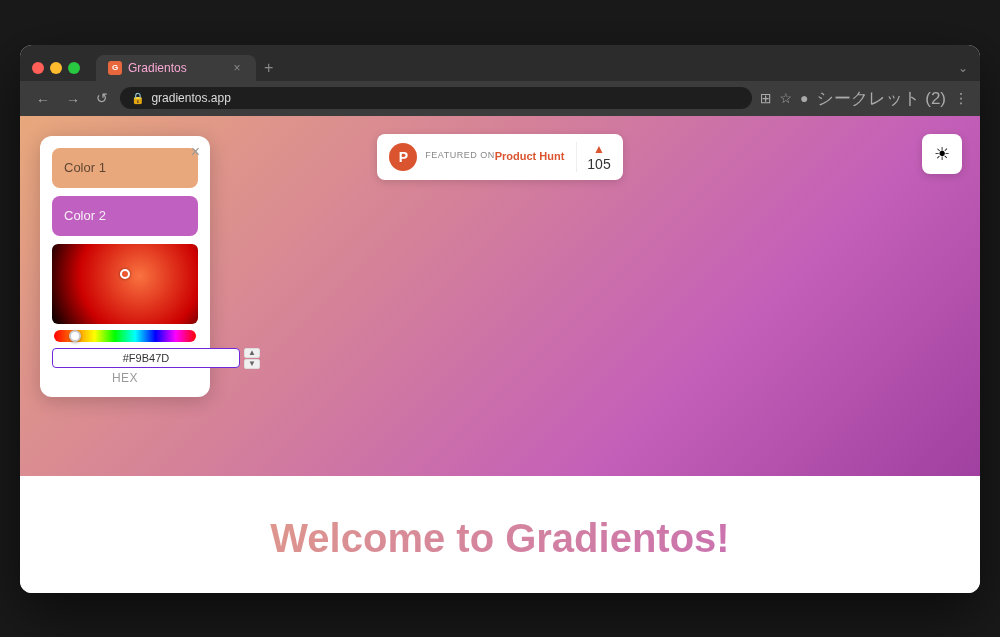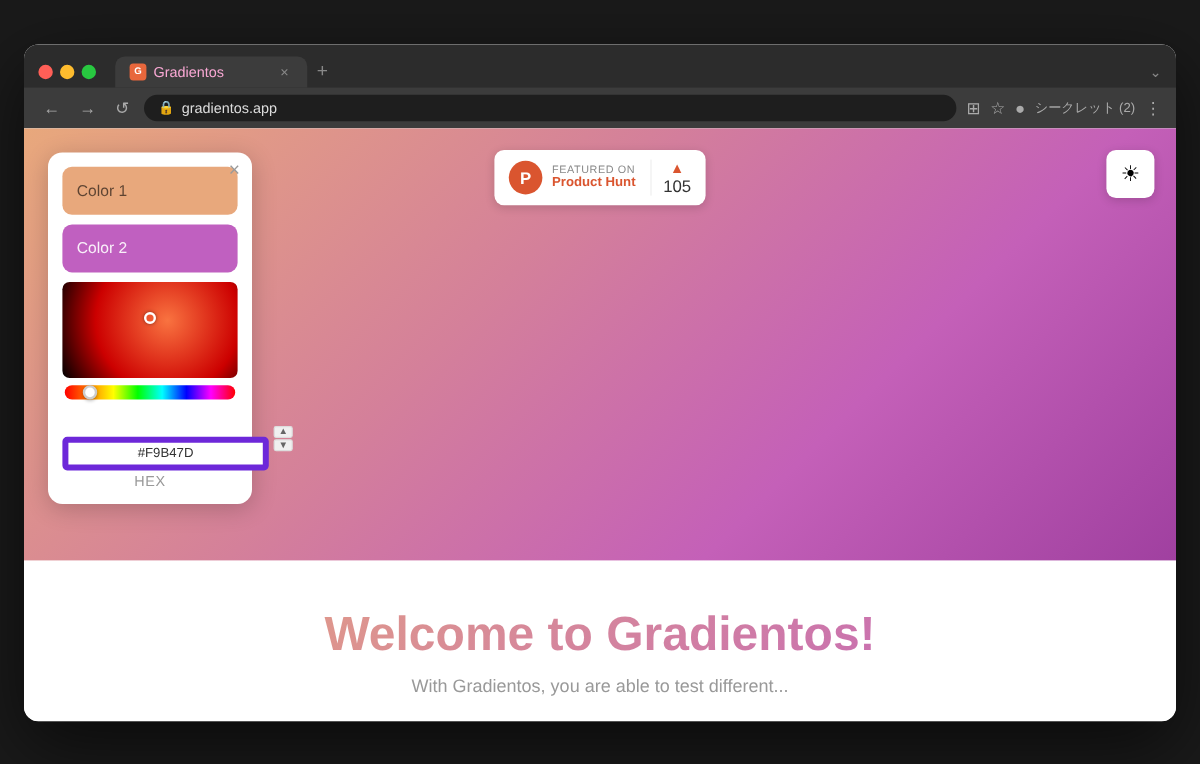--- a/index.html
+++ b/index.html
@@ -100,21 +100,21 @@
       background: white; border-radius: 8px;
       padding: 8px 12px;
       box-shadow: 0 2px 8px rgba(0,0,0,0.15);
       text-decoration: none;
     }
     .ph-icon {
       width: 28px; height: 28px; background: #da552f;
       border-radius: 50%; display: flex; align-items: center; justify-content: center;
       color: white; font-size: 14px; font-weight: bold;
     }
-    .ph-text { display: flex; flex-direction: column; }
+    .ph-text { display: flex; flex-direction: row; }
     .ph-featured { font-size: 9px; color: #888; text-transform: uppercase; letter-spacing: 0.5px; }
     .ph-name { font-size: 11px; font-weight: 700; color: #da552f; line-height: 1.1; }
     .ph-votes {
       display: flex; flex-direction: column; align-items: center;
       border-left: 1px solid #eee; padding-left: 10px; margin-left: 4px;
     }
     .ph-arrow { color: #da552f; font-size: 12px; }
     .ph-count { font-size: 14px; font-weight: 400; color: #333; }
 
     .theme-toggle {
@@ -180,24 +180,23 @@
       width: 12px; height: 12px; border-radius: 50%;
       background: white; border: 2px solid #ccc;
       transform: translate(-50%, -50%);
       box-shadow: 0 1px 3px rgba(0,0,0,0.3);
     }
 
     .hex-input-row {
       display: flex; align-items: center; gap: 4px; margin-bottom: 2px;
     }
     .hex-input {
-      flex: 1; border: 5px solid #6d28d9; border-radius: 4px;
-      padding: 3px 10px; font-size: 11px; color: #333;
+      flex: 1; border: 1px solid #6d28d9; border-radius: 4px;
+      padding: 3px 22px; font-size: 11px; color: #333;
       text-align: center;
-      margin-top: 25px;
     }
     .hex-spinner {
       display: flex; flex-direction: column; gap: 1px;
     }
     .hex-spinner-btn {
       width: 16px; height: 10px; background: #f0f0f0; border: 1px solid #ddd;
       border-radius: 2px; display: flex; align-items: center; justify-content: center;
       font-size: 8px; cursor: pointer; color: #666;
     }
     .hex-label {
@@ -249,21 +248,21 @@
       <button class="nav-btn">→</button>
       <button class="nav-btn">↺</button>
       <div class="address-bar">
         <span class="lock-icon">🔒</span>
         <span class="address-text">gradientos.app</span>
       </div>
       <div class="toolbar-actions">
         <button class="toolbar-icon-btn">⊞</button>
         <button class="toolbar-icon-btn">☆</button>
         <button class="toolbar-icon-btn">●</button>
-        <span style="color:#aaa;font-size:11px;">シークレット (2)</span>
+        <span style="color:#aaa;font-size:17px;">シークレット (2)</span>
         <button class="toolbar-icon-btn">⋮</button>
       </div>
     </div>
   </div>
 
   <div class="page-content">
 
     <div class="hero-section">
 
       <div class="product-hunt-badge">
@@ -310,17 +309,16 @@
             <div class="hex-spinner-btn">▼</div>
           </div>
         </div>
         <div class="hex-label">HEX</div>
       </div>
 
     </div>
 
     <div class="below-hero">
       <h1 class="welcome-title">Welcome to Gradientos!</h1>
-      <p class="welcome-subtitle">With Gradientos, you are able to test different...</p>
     </div>
 
   </div>
 </div>
 
 </body></html>

